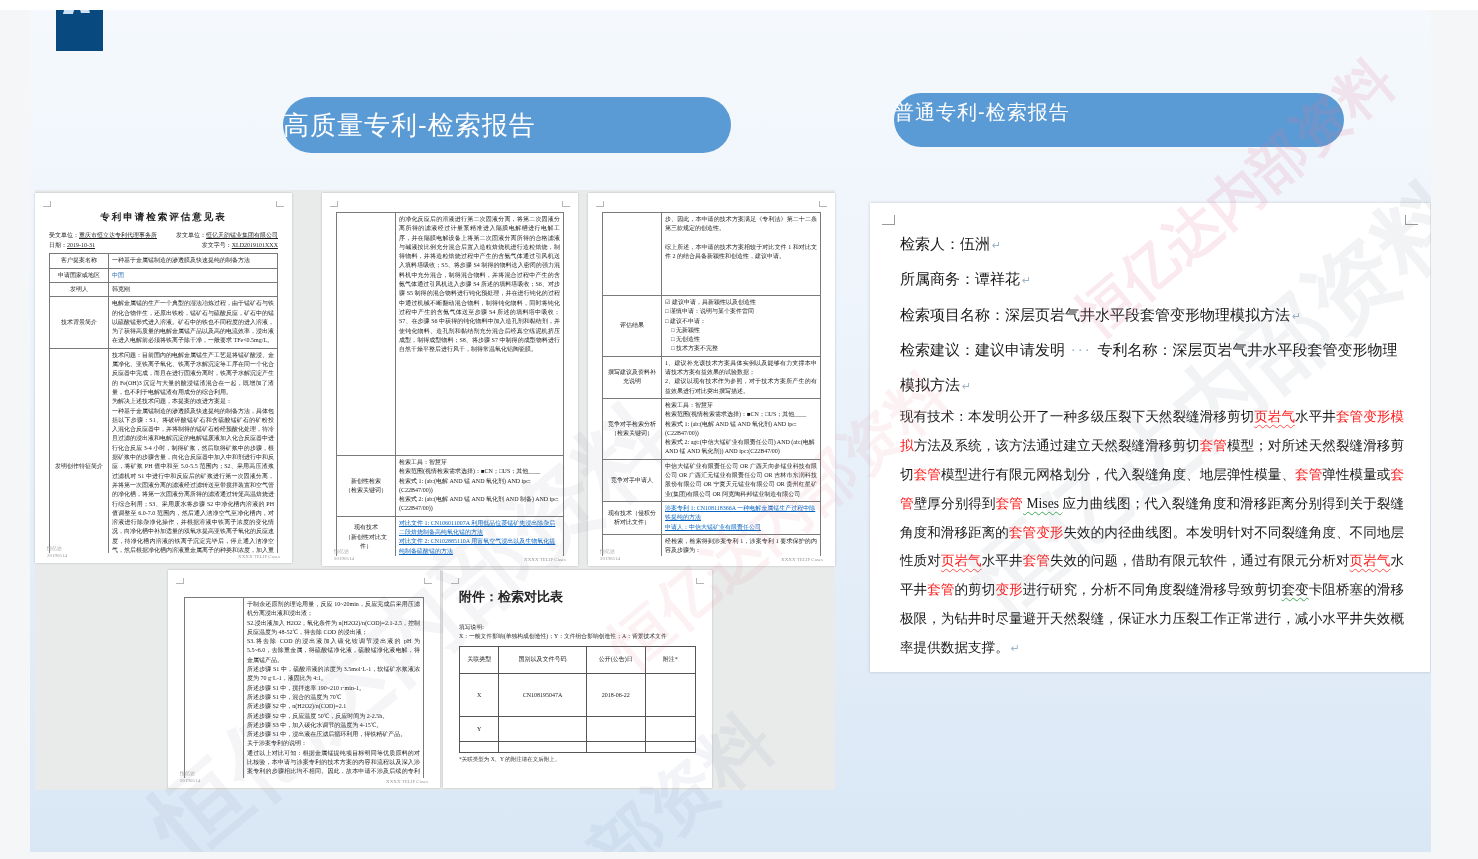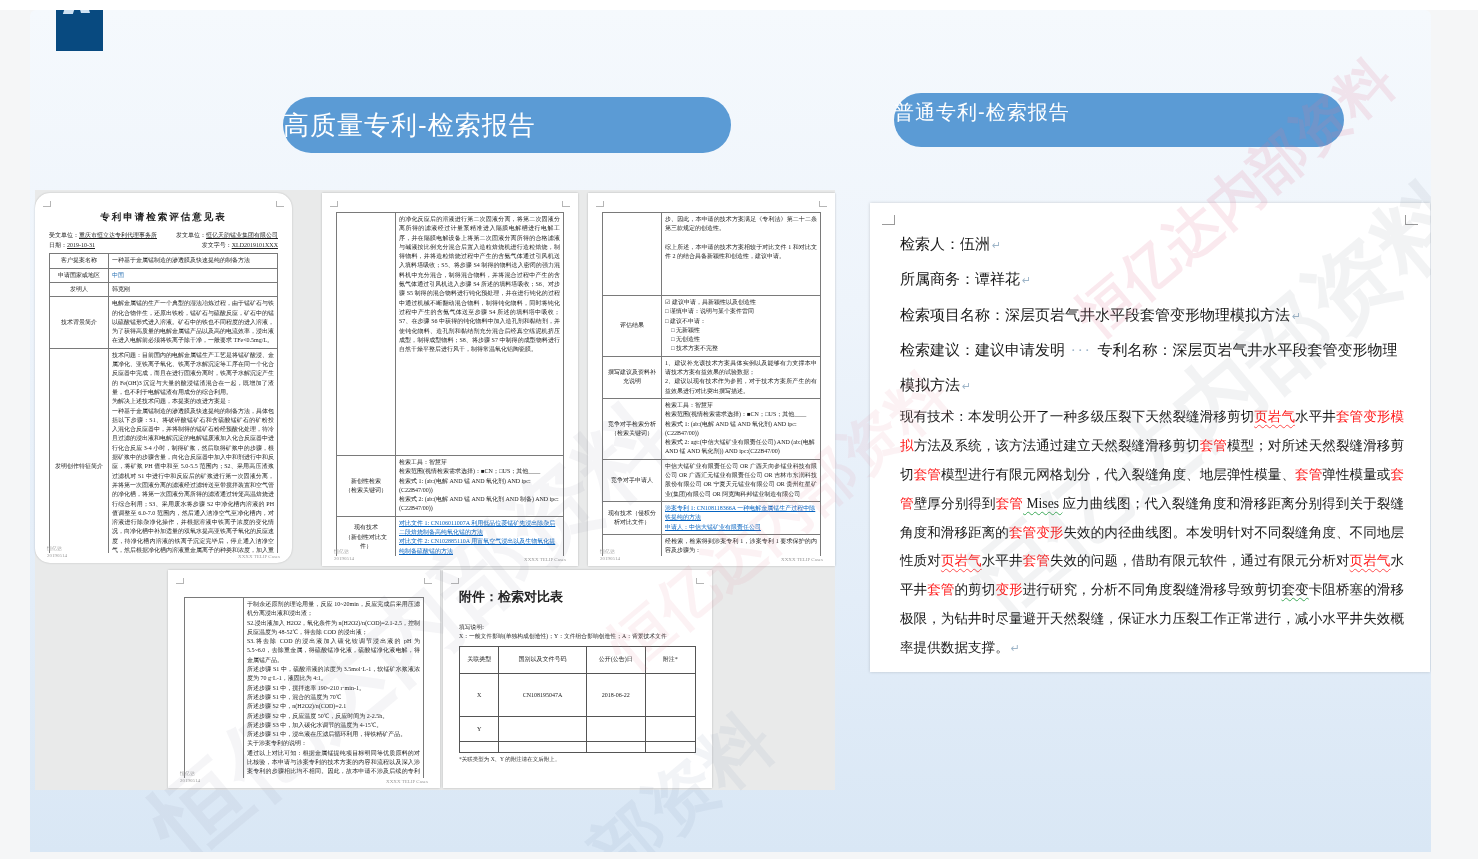--- a/index.html
+++ b/index.html
@@ -13,21 +13,21 @@
   .logo .notch2{position:absolute;top:-4px;left:24px;width:9px;height:7px;background:#cfe2f3;transform:skewX(16deg);}
   .pill{position:absolute;background:#5b9bd5;color:#ffffff;display:flex;align-items:center;justify-content:flex-start;
         border-radius:30px;letter-spacing:1px;}
   .pill.l{left:253px;top:87px;width:448px;height:56px;font-size:26px;}
   .pill.r{left:864px;top:83px;width:450px;height:54px;font-size:20px;align-items:flex-start;padding-top:6px;height:48px;}
   .viewer{position:absolute;left:5px;top:180px;width:800px;height:600px;background:#e9eaea;}
   .wpage{position:absolute;background:#ffffff;box-shadow:0 0 2px rgba(0,0,0,.22);overflow:hidden;
          font-family:"Liberation Serif",serif;color:#222;}
   .wpage::before{content:"";position:absolute;top:8px;left:8px;width:7px;height:5px;border-right:1px solid #b5b5b5;border-bottom:1px solid #b5b5b5;}
   .wpage::after{content:"";position:absolute;top:8px;right:8px;width:7px;height:5px;border-left:1px solid #b5b5b5;border-bottom:1px solid #b5b5b5;}
-  .p1{left:0;top:3px;width:257px;height:370px;border-radius:15px;}
+  .p1{left:0;top:3px;width:257px;height:370px;}
   .p2{left:287px;top:3px;width:256px;height:373px;}
   .p3{left:553px;top:3px;width:247px;height:373px;}
   .p4{left:133px;top:380px;width:272px;height:218px;}
   .p5{left:408px;top:380px;width:269px;height:218px;}
   .pin{position:absolute;inset:16px 14px 10px 14px;overflow:hidden;}
   .ttl{font-weight:bold;font-size:9.5px;text-align:center;letter-spacing:2px;margin:2px 0 6px 0;}
   .hline{font-size:6px;display:flex;justify-content:space-between;line-height:1.7;}
   .hline .u{text-decoration:underline;}
   .wtab{border-collapse:collapse;width:100%;table-layout:fixed;margin-top:3px;}
   .wtab td{border:1px solid #7a7a7a;font-size:6px;line-height:1.55;padding:2px 3px;vertical-align:top;overflow:hidden;}

